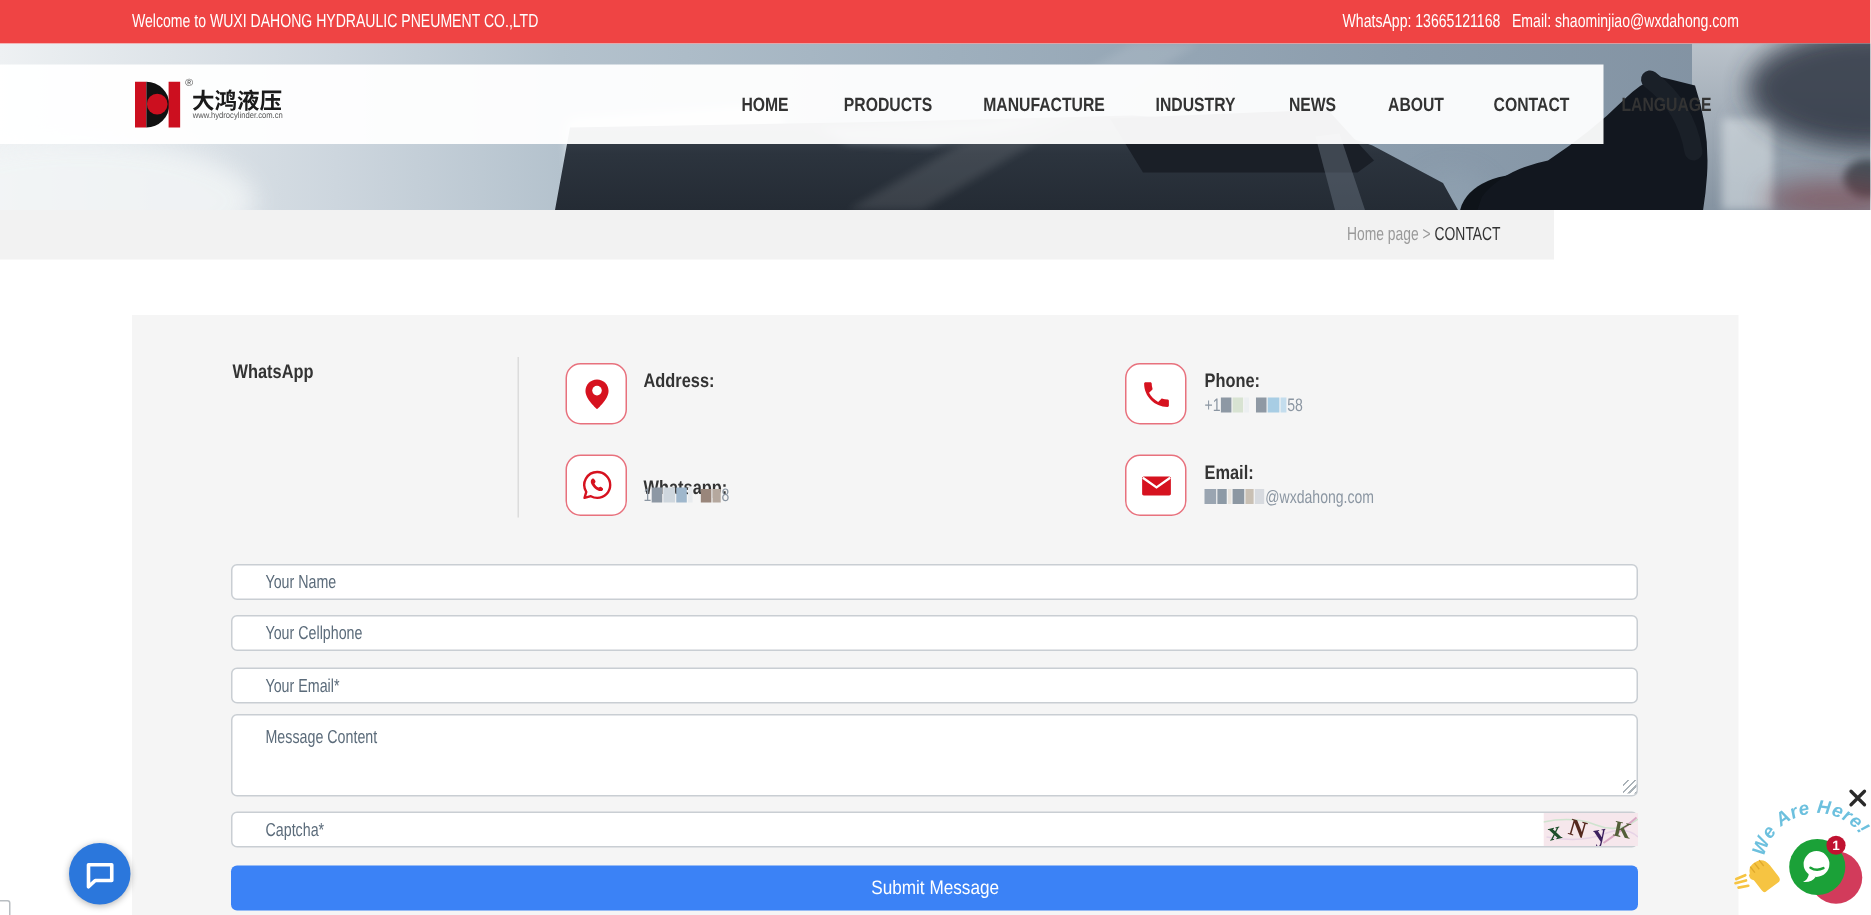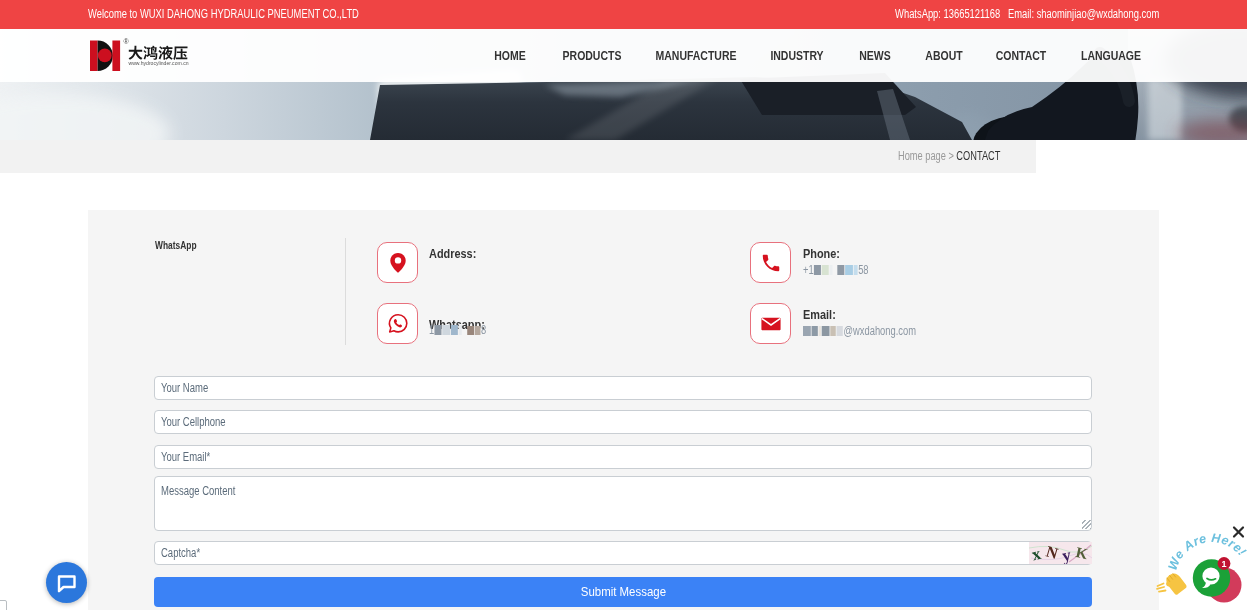--- a/index.html
+++ b/index.html
@@ -11,32 +11,32 @@
 #topbar .cx { transform:scaleX(0.75); } #topbar .cxr { transform:scaleX(0.75); }
 #crumb .cx { transform:scaleX(0.74); }
 .ilabel .cx { transform:scaleX(0.84); } #walabel .cx { transform:scaleX(0.84); }
 .ival .cx { transform:scaleX(0.78); }
 .finput .cx { transform:scaleX(0.76); }
 #submit .cx { transform:scaleX(0.88) !important; transform-origin:50% 50%; }
 #topbar { left:0; top:0; width:1247px; height:29px; background:#ef4444; color:#fff; font-size:12.5px; }
 #topbar .lt { position:absolute; left:88px; top:7px; }
 #topbar .rt { position:absolute; right:88px; top:7px; }
 #banner { left:0; top:29px; width:1247px; height:111px; }
-#header { left:0; top:29px; width:1247px; height:53px; background:rgba(255,255,255,0.95); }
+#header { left:0; top:43px; width:1069px; height:53px; background:rgba(255,255,255,0.95); }
 .nv { position:absolute; top:0; color:#333; font-weight:bold; font-size:12.8px; line-height:53px; transform:translateX(-50%) scaleX(0.82); white-space:nowrap; }
 #crumb { left:0; top:140px; width:1036px; height:33px; background:#f2f2f2; font-size:12.5px; color:#999; line-height:33px;text-align:right; }
 #crumb .b { color:#333; }
 #card { left:88px; top:210px; width:1071px; height:400px; background:#f5f5f5; }
-#walabel { left:67px; top:30px; font-size:10px; font-weight:bold; color:#333; }
+#walabel { left:67px; top:30px; font-size:13px; font-weight:bold; color:#333; }
 #vdiv { left:257px; top:28px; width:1px; height:107px; background:#dcdcdc; }
 .ibox { position:absolute; width:41px; height:41px; background:#fff; border:1px solid #e8717d; border-radius:10px; }
 .ibox svg { position:absolute; left:50%; top:50%; transform:translate(-50%,-50%); }
 .ilabel { position:absolute; font-size:13px; font-weight:bold; color:#333; }
 .ival { position:absolute; font-size:12px; color:#777; }
-.finput { position:absolute; left:66px; width:938px; height:24px; background:#fff; border:1px solid #c9ced3; border-radius:4px; font-size:12.5px; color:#5b6b7a; padding-left:6px; line-height:22px; }
+.finput { position:absolute; left:66px; width:938px; height:24px; background:#fff; border:1px solid #c9ced3; border-radius:4px; font-size:12.5px; color:#5b6b7a; padding-left:22px; line-height:22px; }
 #ftextarea { height:55px; line-height:14px; padding-top:7px; }
 #submit { position:absolute; left:66px; top:367px; width:938px; height:30px; background:#3b82f6; border-radius:4px; color:#fff; font-size:13px; text-align:center; line-height:30px; }
 #captcha { position:absolute; left:941px; top:332px; width:63px; height:22px; }
 </style>
 </head>
 <body>
 <div id="page">
   <div class="abs" id="topbar">
     <span class="lt"><span class="cx" id="m_tl">Welcome to WUXI DAHONG HYDRAULIC PNEUMENT CO.,LTD</span></span>
     <span class="rt"><span class="cxr" id="m_tr">WhatsApp: 13665121168&nbsp;&nbsp; Email: shaominjiao@wxdahong.com</span></span>

